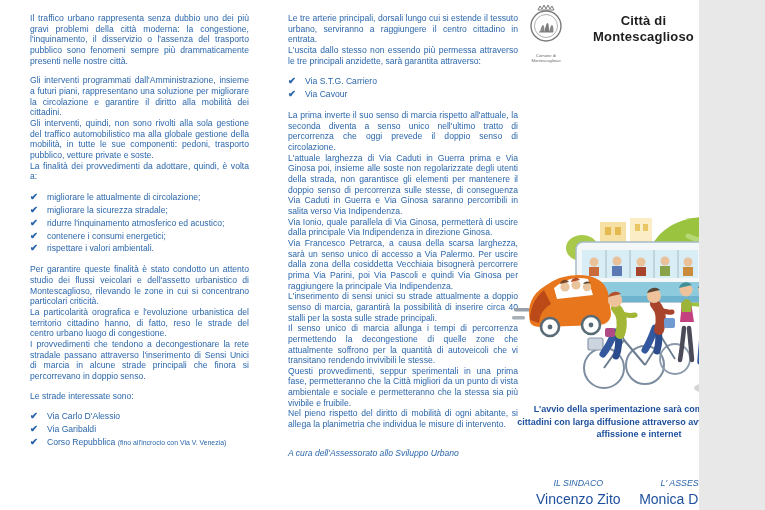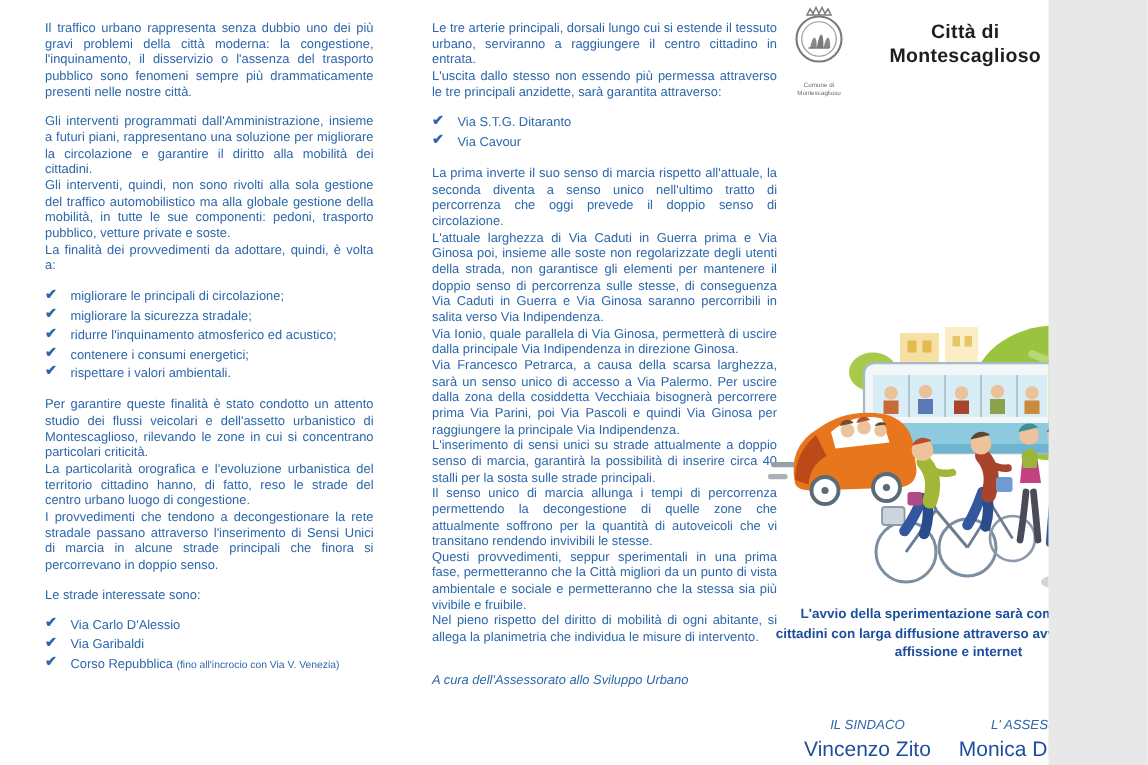--- a/index.html
+++ b/index.html
@@ -46,21 +46,21 @@
   <div class="col col-left">
     <p class="para">Il traffico urbano rappresenta senza dubbio uno dei più gravi problemi della città moderna: la congestione, l'inquinamento, il disservizio o l'assenza del trasporto pubblico sono fenomeni sempre più drammaticamente presenti nelle nostre città.</p>
     <div class="gap"></div>
     <p class="para">Gli interventi programmati dall'Amministrazione, insieme a futuri piani, rappresentano una soluzione per migliorare la circolazione e garantire il diritto alla mobilità dei cittadini.</p>
     <p class="para">Gli interventi, quindi, non sono rivolti alla sola gestione del traffico automobilistico ma alla globale gestione della mobilità, in tutte le sue componenti: pedoni, trasporto pubblico, vetture private e soste.</p>
     <p class="para">La finalità dei provvedimenti da adottare, quindi, è volta a:</p>
     <div class="gap"></div>
     <div class="check-list">
       <div class="check-item">
         <span class="check-glyph">✔</span>
-        <span class="check-text">migliorare le principali di circolazione;</span>
+        <span class="check-text">migliorare le attualmente di circolazione;</span>
       </div>
       <div class="check-item">
         <span class="check-glyph">✔</span>
         <span class="check-text">migliorare la sicurezza stradale;</span>
       </div>
       <div class="check-item">
         <span class="check-glyph">✔</span>
         <span class="check-text">ridurre l'inquinamento atmosferico ed acustico;</span>
       </div>
       <div class="check-item">
@@ -98,21 +98,21 @@
     </div>
   </div>
 
   <div class="col col-mid">
     <p class="para">Le tre arterie principali, dorsali lungo cui si estende il tessuto urbano, serviranno a raggiungere il centro cittadino in entrata.</p>
     <p class="para">L'uscita dallo stesso non essendo più permessa attraverso le tre principali anzidette, sarà garantita attraverso:</p>
     <div class="gap"></div>
     <div class="check-list">
       <div class="check-item">
         <span class="check-glyph">✔</span>
-        <span class="check-text">Via S.T.G. Ditaranto</span>
+        <span class="check-text">Via S.T.G. Carriero</span>
       </div>
       <div class="check-item">
         <span class="check-glyph">✔</span>
         <span class="check-text">Via Cavour</span>
       </div>
     </div>
     <div class="gap"></div>
     <p class="para">La prima inverte il suo senso di marcia rispetto all'attuale, la seconda diventa a senso unico nell'ultimo tratto di percorrenza che oggi prevede il doppio senso di circolazione.</p>
     <p class="para">L'attuale larghezza di Via Caduti in Guerra prima e Via Ginosa poi, insieme alle soste non regolarizzate degli utenti della strada, non garantisce gli elementi per mantenere il doppio senso di percorrenza sulle stesse, di conseguenza Via Caduti in Guerra e Via Ginosa saranno percorribili in salita verso Via Indipendenza.</p>
     <p class="para">Via Ionio, quale parallela di Via Ginosa, permetterà di uscire dalla principale Via Indipendenza in direzione Ginosa.</p>

